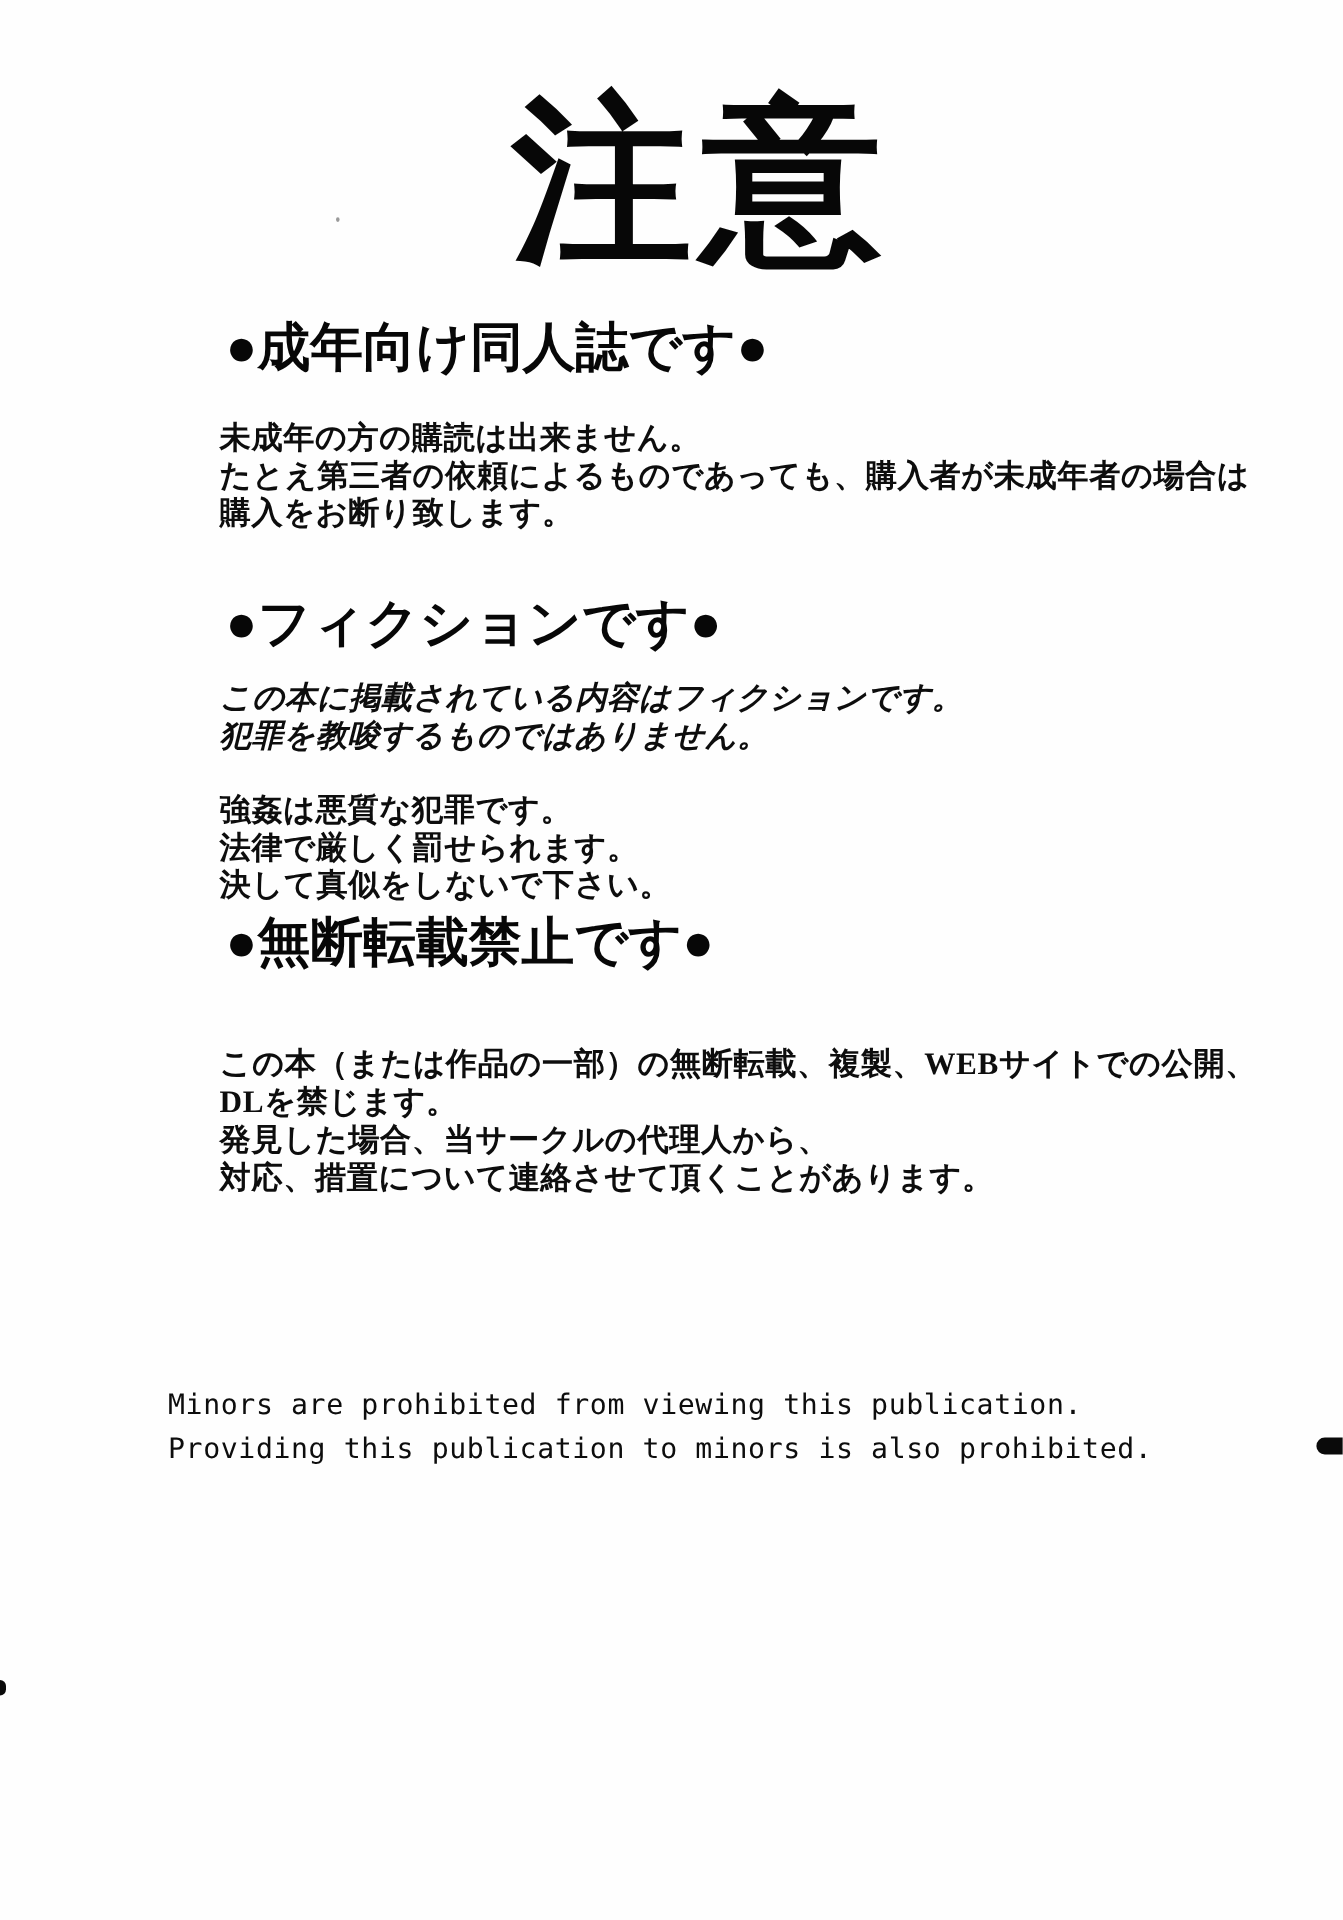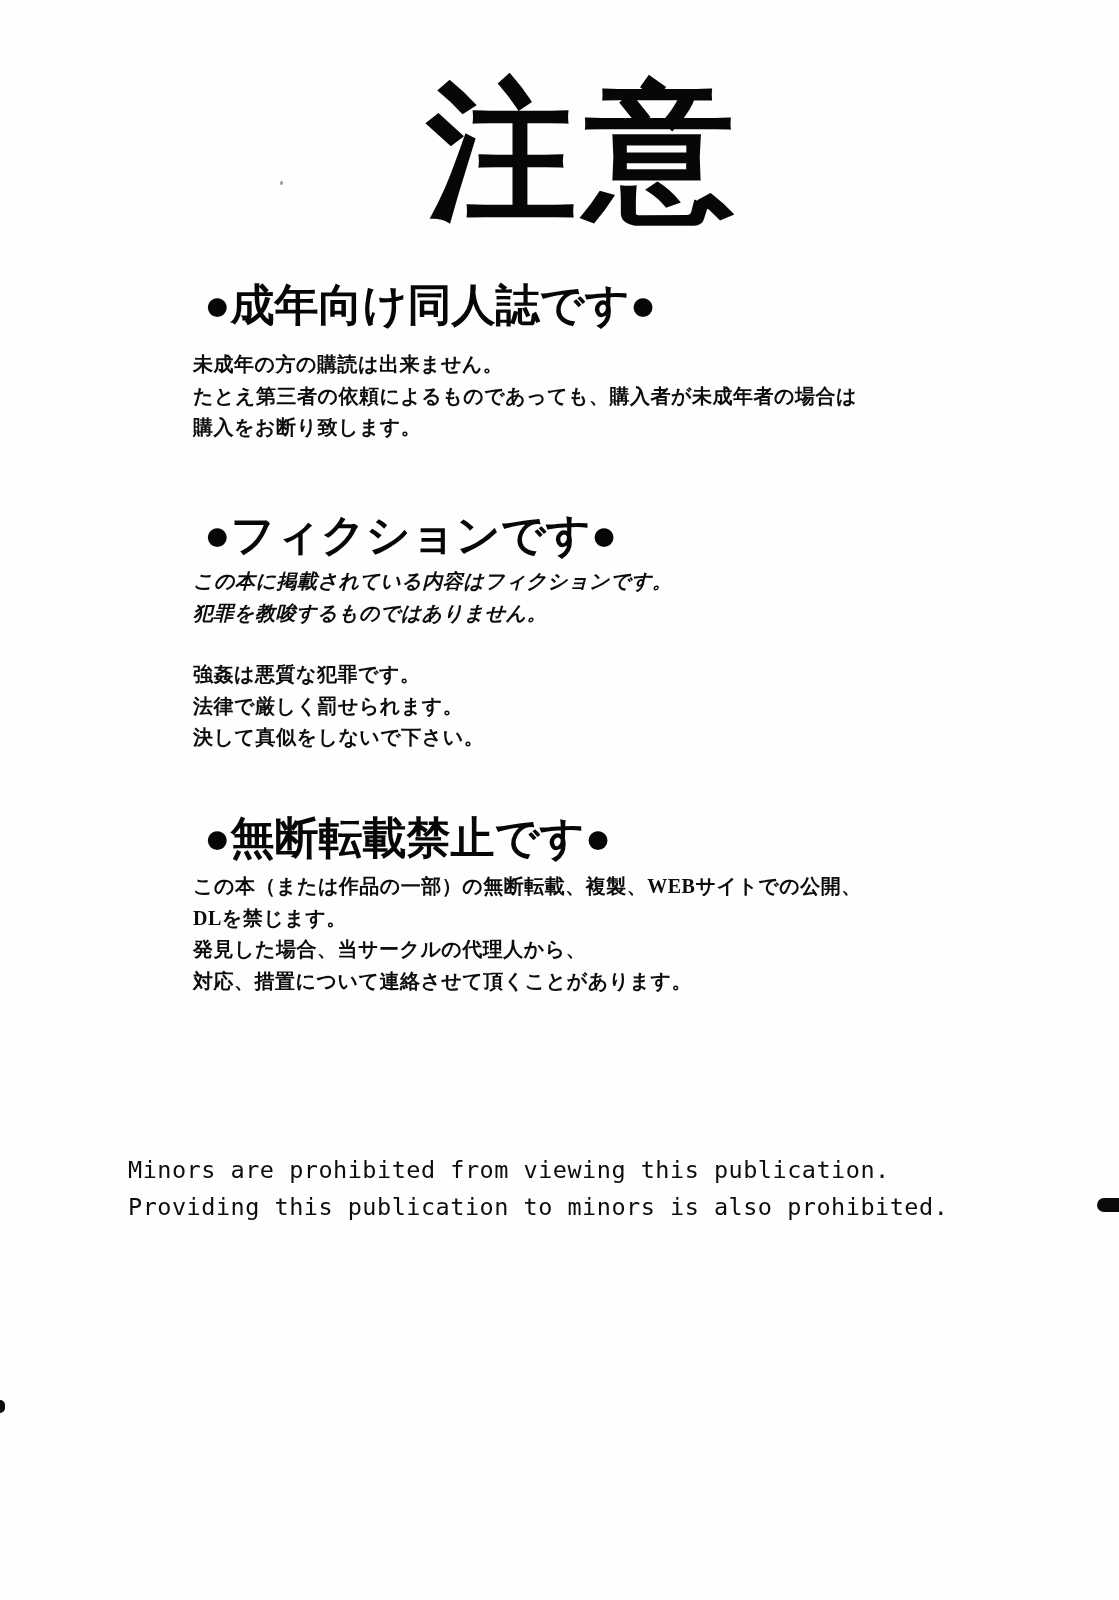--- a/index.html
+++ b/index.html
@@ -32,56 +32,56 @@
     font-size: 150px;
     line-height: 1.1;
     letter-spacing: 8px;
     text-indent: 28px; 
     color: #070707;
   }
   
   .section-heading {
     position: absolute;
     left: 188px;
-    margin: 16px;
+    margin: 0;
     font-family: "Liberation Serif", "DejaVu Serif", serif;
     font-weight: 700;
     font-size: 44px;
     line-height: 56px;
     letter-spacing: 0px;
     white-space: nowrap;
     color: #070707;
     text-align: center;
   }
   .h-adult   { top: 262px; }
   .h-fiction { top: 492px; }
-  .h-reprint { top: 795px; }
+  .h-reprint { top: 758px; }
 
   
   .jp-par {
     position: absolute;
-    left: 193px;
+    left: 183px;
     margin: 0;
     font-family: "Liberation Serif", "DejaVu Serif", serif;
     font-weight: 700;
-    font-size: 20px;
+    font-size: 26px;
     line-height: 31.5px;
     white-space: pre-line;
     color: #0d0d0d;
     letter-spacing: 0.5px;
   }
   .p-adult    { top: 349px; }
   .p-fiction1 { top: 566px; font-style: italic; }
   .p-fiction2 { top: 659px; }
   .p-reprint  { top: 871px; }
 
   
   .en-par {
     position: absolute;
-    left: 128px;
+    left: 140px;
     margin: 0;
     font-family: "DejaVu Sans Mono", "Liberation Mono", monospace;
     font-weight: 400;
     font-size: 23.5px;
     line-height: 37px;
     white-space: pre-line;
     color: #0d0d0d;
     letter-spacing: 0.5px;
   }
   .p-en1 { top: 1152px; }

